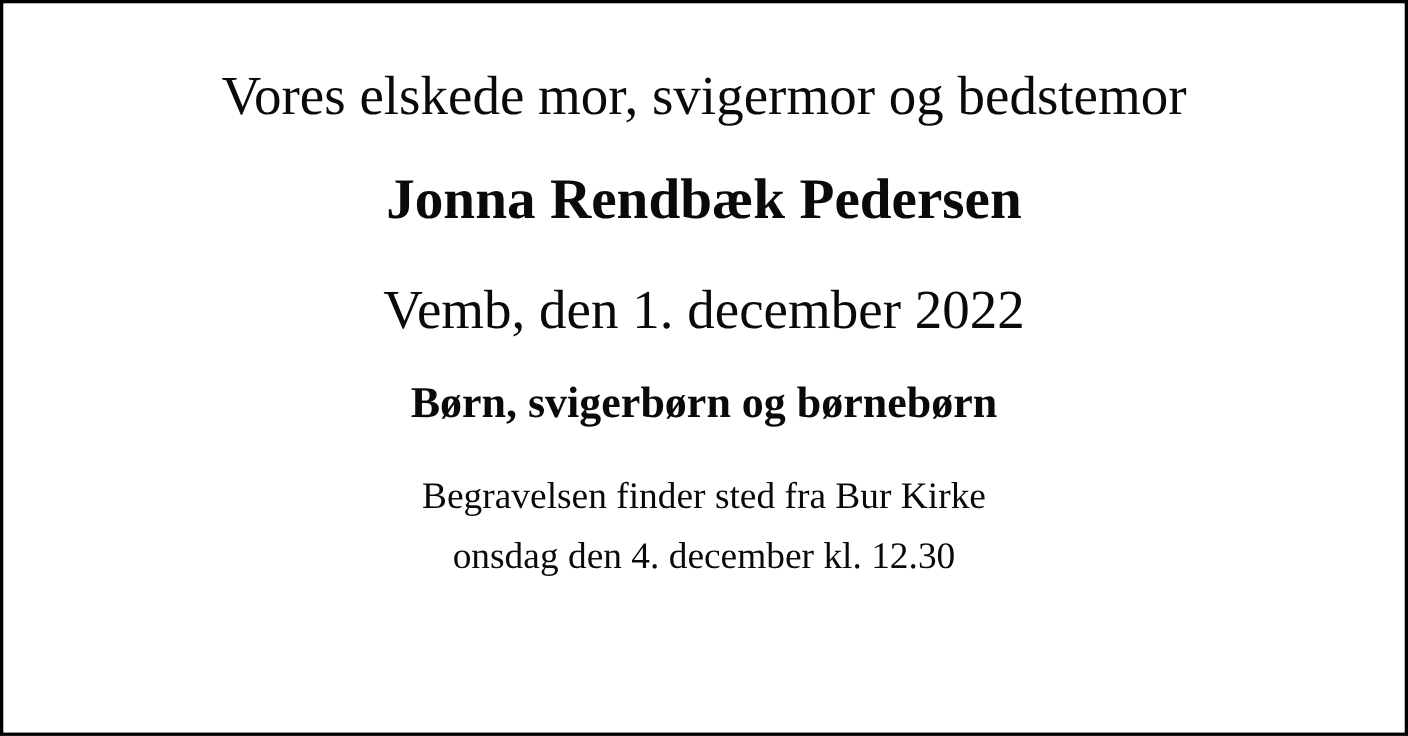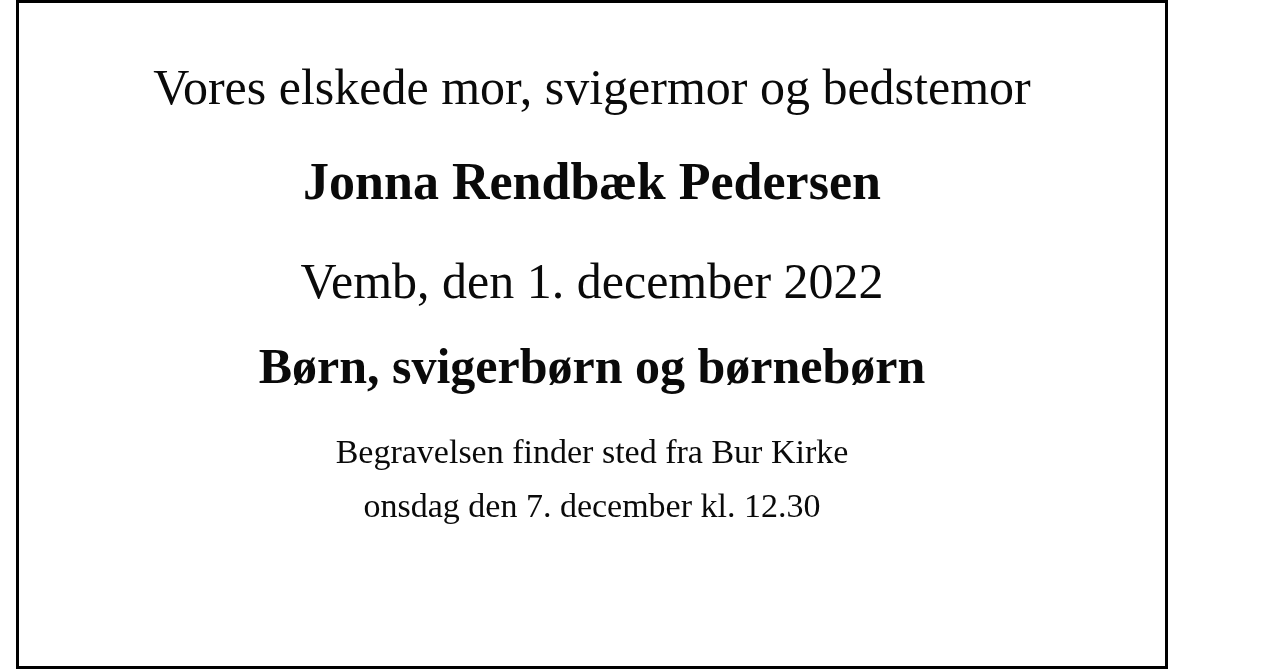--- a/index.html
+++ b/index.html
@@ -1,33 +1,32 @@
 <!DOCTYPE html>
 <html><head>
 <meta charset="utf-8">
 <style>
   html, body {
     margin: 0;
     padding: 0;
     background: #ffffff;
   }
   .notice {
-    width: 1152px;
+    width: 1280px;
     height: 669px;
     box-sizing: border-box;
     background: #ffffff;
     border: 3px solid #000000;
     display: flex;
     flex-direction: column;
     align-items: center;
     text-align: center;
     font-family: "Liberation Serif", "DejaVu Serif", serif;
     color: #0a0a0a;
     overflow: hidden;
-    margin-left: 16px;
   }
   .line {
     white-space: nowrap;
   }
   .intro {
     margin-top: 56px;
     font-size: 50px;
     line-height: 56px;
     font-weight: 400;
   }
@@ -45,21 +44,21 @@
   }
   .dateline {
     margin-top: 29px;
     font-size: 50px;
     line-height: 56px;
     font-weight: 400;
     text-align: right;
   }
   .mourners {
     margin-top: 29px;
-    font-size: 50px;
+    font-size: 40px;
     line-height: 56px;
     font-weight: 700;
   }
   .funeral {
     margin-top: 31px;
     font-size: 34px;
     line-height: 54px;
     font-weight: 400;
     font-family: Liberation Serif, serif;
   }
@@ -72,15 +71,15 @@
 
   <div class="line name">Jonna Rendbæk Pedersen</div>
 
 
   <div class="line dateline">Vemb, den 1. december 2022</div>
 
   <div class="line mourners">Børn, svigerbørn og børnebørn</div>
 
   <div class="funeral">
     <div class="line">Begravelsen finder sted fra Bur Kirke</div>
-    <div class="line">onsdag den 7. december kl. 12.30</div>
+    <div class="line">onsdag den 4. december kl. 12.30</div>
   </div>
 </div>
 
 </body></html>

